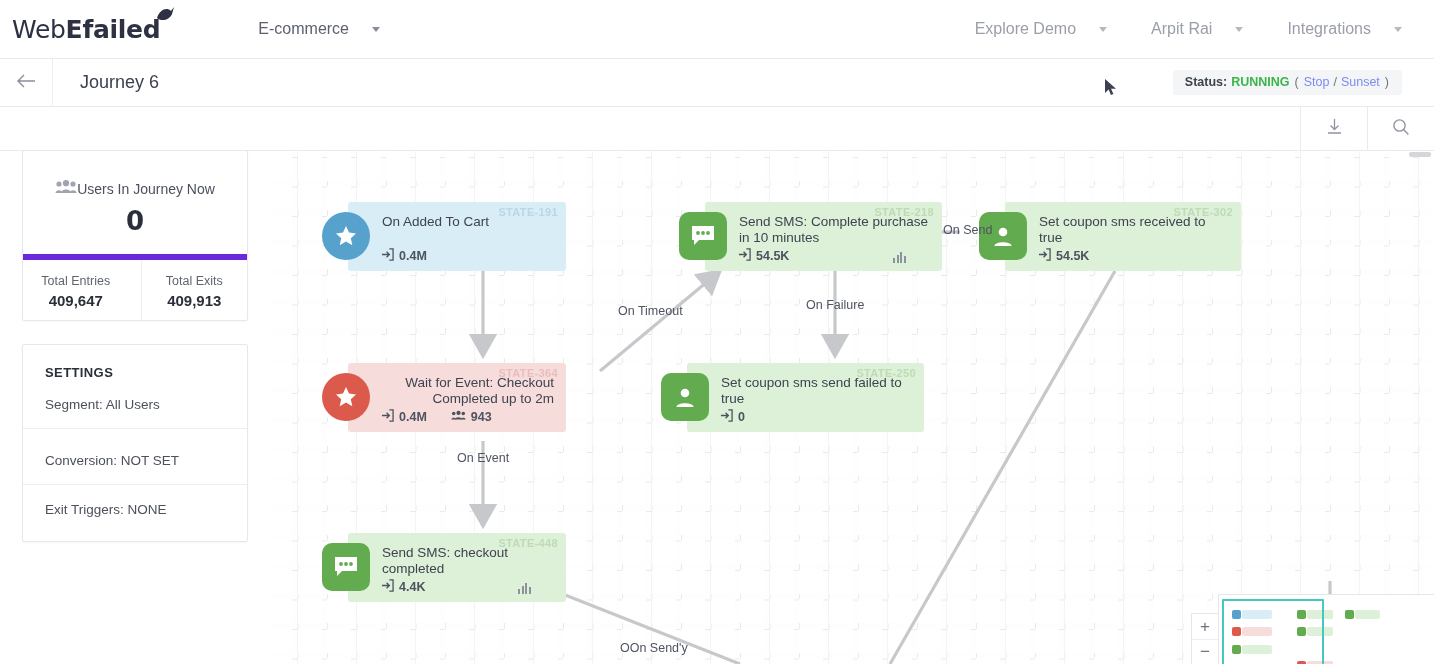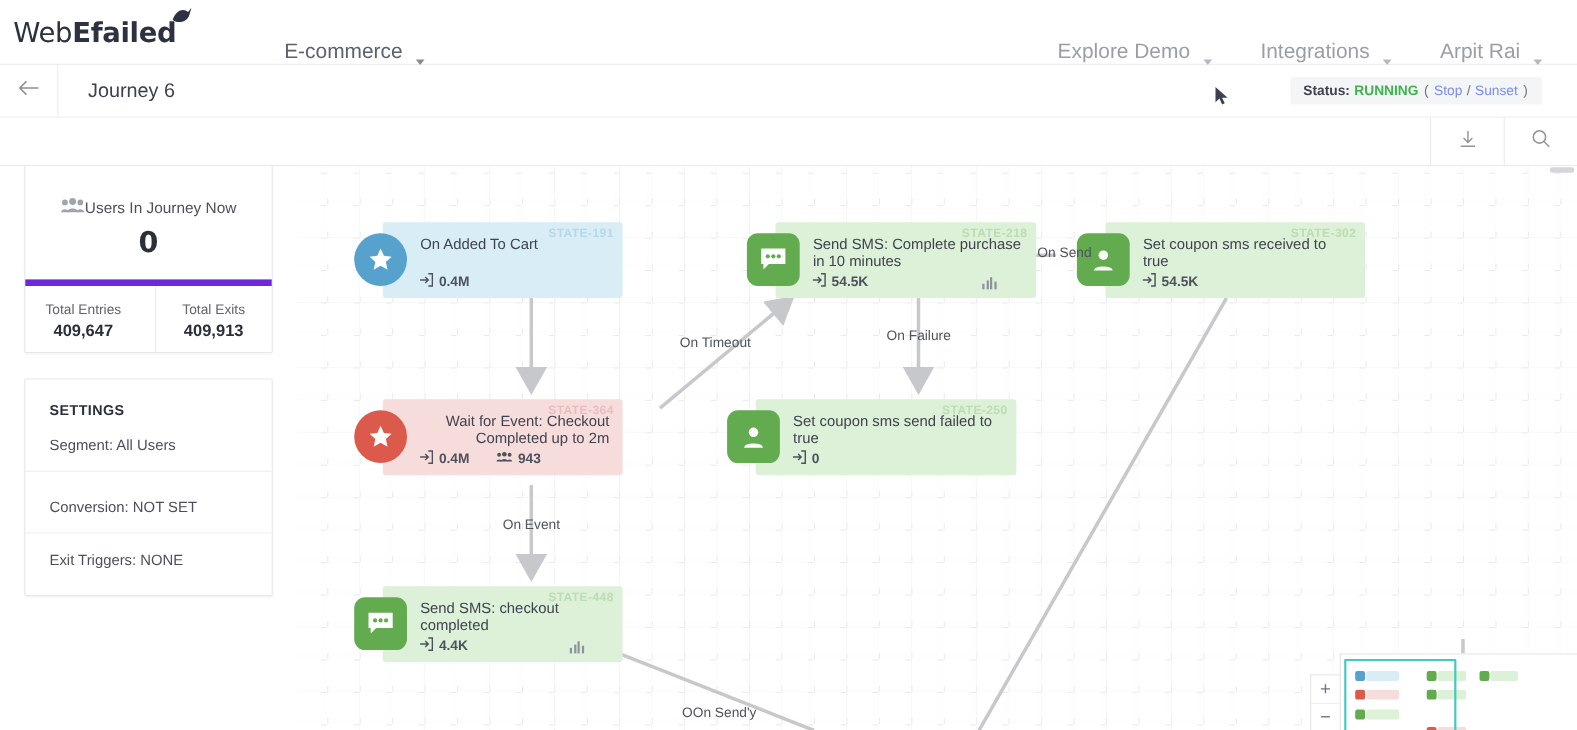--- a/index.html
+++ b/index.html
@@ -26,22 +26,22 @@
     position: relative;
     font-family: "DejaVu Sans", sans-serif;
   }
   .logo .lw { font-weight: 400; }
   .logo .le { font-weight: 700; position: relative; }
   .logo .bird {
     position: absolute; top: -10px; right: -15px;
     font-size: 15px; color: #2d3142; transform: rotate(-12px);
   }
   .nav-item {
-    display: flex; align-items: flex-end; gap: 12px;
-    font-size: 19px; color: #9a9ea8; cursor: pointer;
+    display: flex; align-items: center; gap: 23px;
+    font-size: 16px; color: #9a9ea8; cursor: pointer;
     height: 59px;
   }
   .nav-item.dark { color: #5c6070; }
   .nav-ecom { margin-left: 98px; }
   .caret {
     width: 0; height: 0;
     border-left: 4.5px solid transparent;
     border-right: 4.5px solid transparent;
     border-top: 5px solid currentColor;
     opacity: .72;
@@ -282,25 +282,25 @@
   <div class="nav-item dark nav-ecom">
     <span>E-commerce</span>
     <span class="caret"></span>
   </div>
   <div class="nav-right">
     <div class="nav-item">
       <span>Explore Demo</span>
       <span class="caret"></span>
     </div>
     <div class="nav-item">
+      <span>Arpit Rai</span>
+      <span class="caret"></span>
+    </div>
+    <div class="nav-item">
       <span>Integrations</span>
-      <span class="caret"></span>
-    </div>
-    <div class="nav-item">
-      <span>Arpit Rai</span>
       <span class="caret"></span>
     </div>
   </div>
 </div>
 
 <div class="subheader">
   <div class="back-btn">
     <span>
       <svg width="20" height="14" viewBox="0 0 20 14" fill="none" stroke="#8a8f9a" stroke-width="1.4">
         <path d="M19 7 H2 M8 1 L2 7 L8 13"></path>
@@ -564,21 +564,21 @@
       <i style="height:5px"></i>
         <i style="height:8px"></i>
         <i style="height:11px"></i>
         <i style="height:7px"></i>
     </div>
   </div>
 
   <div class="edge-label" style="left:348px; top:153px;">On Timeout</div>
   <div class="edge-label" style="left:536px; top:147px;">On Failure</div>
   <div class="edge-label" style="left:673px; top:72px;">On Send</div>
-  <div class="edge-label" style="left:187px; top:319px;text-align:right;">On Event</div>
+  <div class="edge-label" style="left:187px; top:300px;text-align:right;">On Event</div>
   <div class="edge-label" style="left:350px; top:490px;">OOn Send'y</div>
 
   <div class="zoom-ctrl">
     <div>+</div>
     <div>−</div>
   </div>
 
   <div class="minimap">
     <div class="mm-dot" style="left:13px; top:15px; background:#56a2cd;"></div>
     <div class="mm-node" style="left:23px; top:15px; width:30px; background:#d9edf7;"></div>

